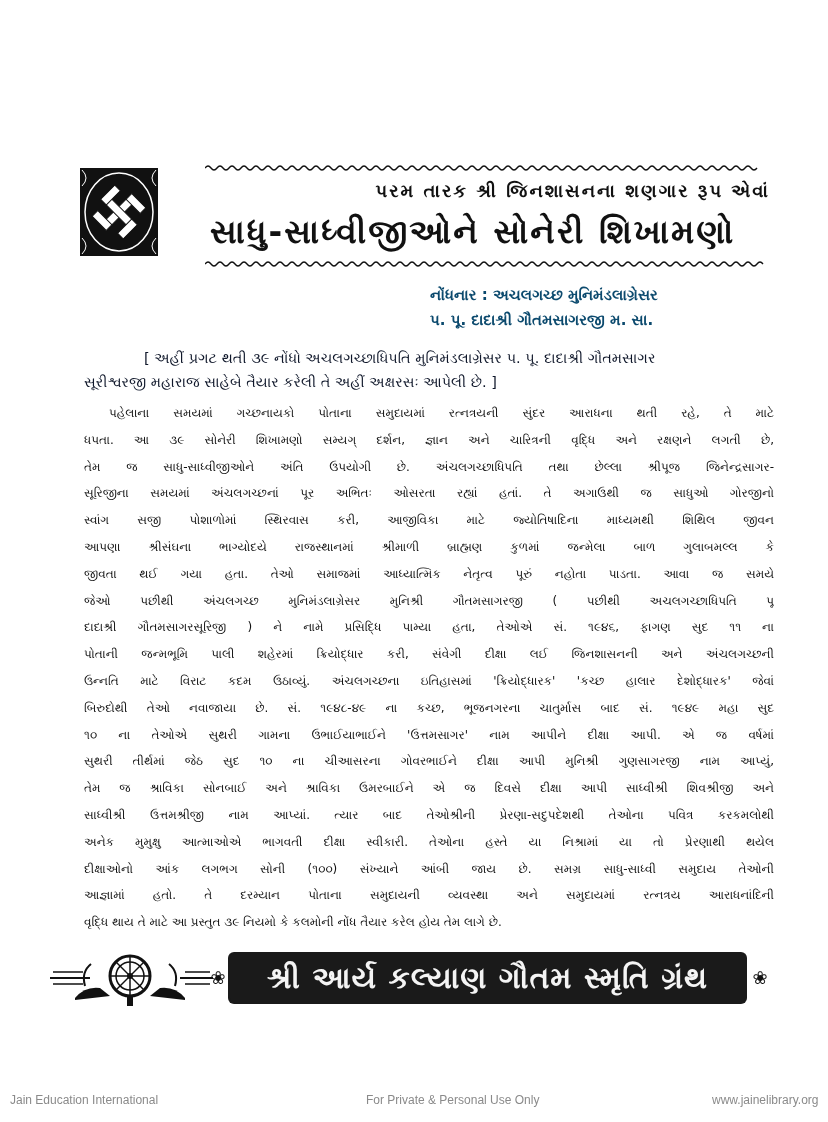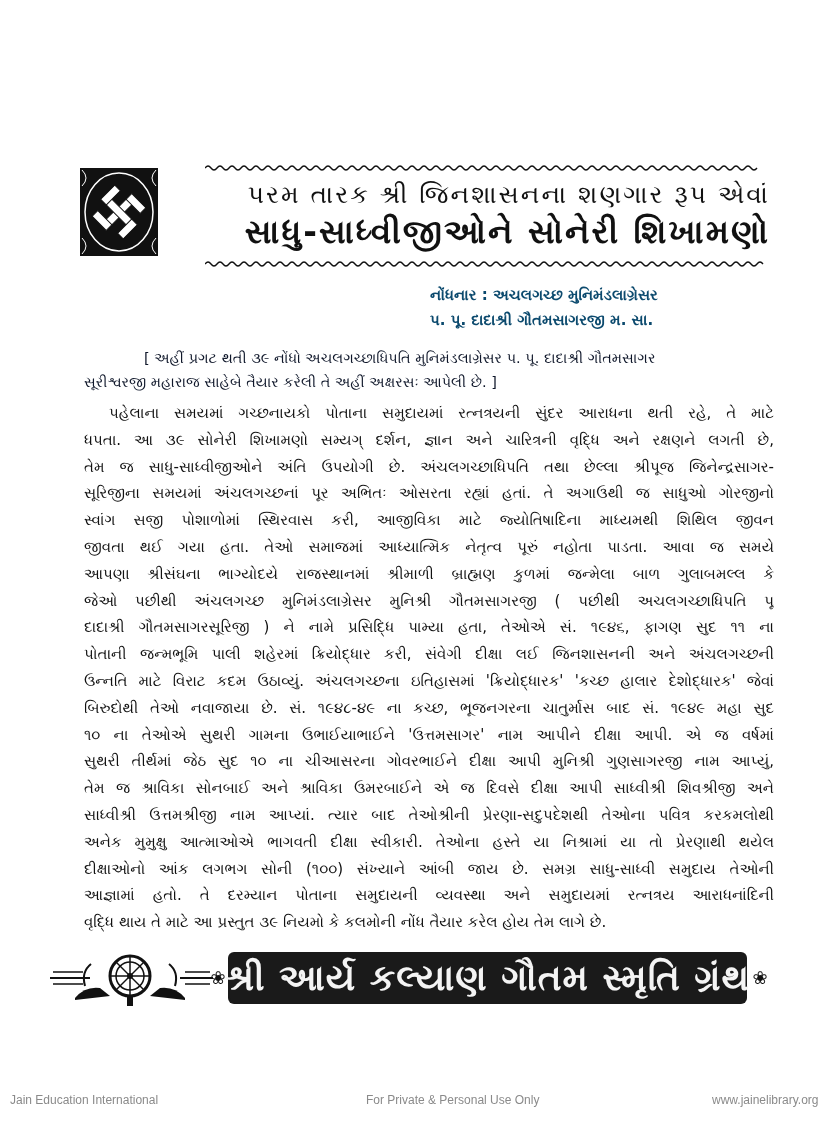--- a/index.html
+++ b/index.html
@@ -14,63 +14,63 @@
       position: absolute; left: 80px; top: 168px; width: 78px; height: 88px;
       background: #111; display: flex; align-items: center; justify-content: center;
     }
     .emblem svg { width: 78px; height: 88px; display: block; }
     .wavy {
       position: absolute; left: 205px; width: 565px; height: 8px;
     }
     .wavy svg { width: 565px; height: 8px; display: block; }
     .title-line1 {
       position: absolute; left: 210px; top: 180px; width: 560px;
-      font-size: 25px; font-weight: normal; letter-spacing: 2px; text-align: right;
+      font-size: 18px; font-weight: bold; letter-spacing: 2px; text-align: right;
       white-space: nowrap; color: #111;
     }
     .title-line2 {
       position: absolute; left: 210px; top: 212px; width: 560px;
-      font-size: 33px; font-weight: bold; letter-spacing: 2px; text-align: right;
+      font-size: 33px; font-weight: bold; letter-spacing: 2px; text-align: left;
       white-space: nowrap; color: #111;
     }
     .byline {
       position: absolute; left: 430px; width: 340px; text-align: left;
       font-size: 15px; font-weight: bold; white-space: nowrap; color: #0c4a6e;
     }
 
     
     .note {
       position: absolute; left: 84px; top: 346px; width: 690px;
       font-size: 14.5px; line-height: 24px; color: #0f172a;
     }
     .note .indent { padding-left: 60px; }
     .para {
       position: absolute; left: 84px; top: 400px; width: 690px;
-      font-size: 15px; line-height: 26.8px; color: #111;
+      font-size: 12px; line-height: 26.8px; color: #111;
     }
     .para .ln { white-space: nowrap; overflow: hidden; text-align: justify; text-align-last: justify; display: block; }
     .para .ln.first { padding-left: 25px; }
     .para .ln.last { text-align-last: left; }
 
     
     .banner {
       position: absolute; left: 45px; top: 948px; width: 740px; height: 60px;
     }
     .banner .chakra {
       position: absolute; left: 0; top: 0; width: 170px; height: 60px;
     }
     .banner .chakra svg { width: 170px; height: 60px; }
     .banner .plate {
       position: absolute; left: 185px; top: 6px; width: 515px; height: 48px;
       background: #1a1a1a; border-radius: 4px;
       display: flex; align-items: center; justify-content: center;
       box-shadow: 0 0 0 2px #1a1a1a;
     }
     .banner .plate span {
-      color: #f4f4f4; font-size: 36px; font-weight: bold; letter-spacing: 1px; white-space: nowrap;
+      color: #f4f4f4; font-size: 30px; font-weight: bold; letter-spacing: 1px; white-space: nowrap;
     }
     .banner .flower {
       position: absolute; width: 20px; height: 40px; top: 10px;
       color: #111; font-size: 18px; line-height: 40px; text-align: center;
     }
 
     
     .foot {
       position: absolute; top: 1093px; font-family: "Liberation Sans", sans-serif;
       font-size: 12px; color: #8a8a8a; white-space: nowrap;
@@ -118,22 +118,22 @@
     <div class="indent">[ અહીં પ્રગટ થતી ૩૯ નોંધો અચલગચ્છાધિપતિ મુનિમંડલાગ્રેસર પ. પૂ. દાદાશ્રી ગૌતમસાગર</div>
     <div>સૂરીશ્વરજી મહારાજ સાહેબે તૈયાર કરેલી તે અહીં અક્ષરસઃ આપેલી છે. ]</div>
   </div>
 
   <div class="para">
     <span class="ln first">પહેલાના સમયમાં ગચ્છનાયકો પોતાના સમુદાયમાં રત્નત્રયની સુંદર આરાધના થતી રહે, તે માટે</span>
     <span class="ln">ધપતા. આ ૩૯ સોનેરી શિખામણો સમ્યગ્ દર્શન, જ્ઞાન અને ચારિત્રની વૃદ્ધિ અને રક્ષણને લગતી છે,</span>
     <span class="ln">તેમ જ સાધુ-સાધ્વીજીઓને અંતિ ઉપયોગી છે. અંચલગચ્છાધિપતિ તથા છેલ્લા શ્રીપૂજ જિનેન્દ્રસાગર-</span>
     <span class="ln">સૂરિજીના સમયમાં અંચલગચ્છનાં પૂર અભિતઃ ઓસરતા રહ્યાં હતાં. તે અગાઉથી જ સાધુઓ ગોરજીનો</span>
     <span class="ln">સ્વાંગ સજી પોશાળોમાં સ્થિરવાસ કરી, આજીવિકા માટે જ્યોતિષાદિના માધ્યમથી શિથિલ જીવન</span>
+    <span class="ln">આપણા શ્રીસંઘના ભાગ્યોદયે રાજસ્થાનમાં શ્રીમાળી બ્રાહ્મણ કુળમાં જન્મેલા બાળ ગુલાબમલ્લ કે</span>
     <span class="ln">જીવતા થઈ ગયા હતા. તેઓ સમાજમાં આધ્યાત્મિક નેતૃત્વ પૂરું નહોતા પાડતા. આવા જ સમયે</span>
-    <span class="ln">આપણા શ્રીસંઘના ભાગ્યોદયે રાજસ્થાનમાં શ્રીમાળી બ્રાહ્મણ કુળમાં જન્મેલા બાળ ગુલાબમલ્લ કે</span>
     <span class="ln">જેઓ પછીથી અંચલગચ્છ મુનિમંડલાગ્રેસર મુનિશ્રી ગૌતમસાગરજી ( પછીથી અચલગચ્છાધિપતિ પૂ</span>
     <span class="ln">દાદાશ્રી ગૌતમસાગરસૂરિજી ) ને નામે પ્રસિદ્ધિ પામ્યા હતા, તેઓએ સં. ૧૯૪૬, ફાગણ સુદ ૧૧ ના</span>
     <span class="ln">પોતાની જન્મભૂમિ પાલી શહેરમાં ક્રિયોદ્ધાર કરી, સંવેગી દીક્ષા લઈ જિનશાસનની અને અંચલગચ્છની</span>
     <span class="ln">ઉન્નતિ માટે વિરાટ કદમ ઉઠાવ્યું. અંચલગચ્છના ઇતિહાસમાં 'ક્રિયોદ્ધારક' 'કચ્છ હાલાર દેશોદ્ધારક' જેવાં</span>
     <span class="ln">બિરુદોથી તેઓ નવાજાયા છે. સં. ૧૯૪૮-૪૯ ના કચ્છ, ભૂજનગરના ચાતુર્માસ બાદ સં. ૧૯૪૯ મહા સુદ</span>
     <span class="ln">૧૦ ના તેઓએ સુથરી ગામના ઉભાઈયાભાઈને 'ઉત્તમસાગર' નામ આપીને દીક્ષા આપી. એ જ વર્ષમાં</span>
     <span class="ln">સુથરી તીર્થમાં જેઠ સુદ ૧૦ ના ચીઆસરના ગોવરભાઈને દીક્ષા આપી મુનિશ્રી ગુણસાગરજી નામ આપ્યું,</span>
     <span class="ln">તેમ જ શ્રાવિકા સોનબાઈ અને શ્રાવિકા ઉમરબાઈને એ જ દિવસે દીક્ષા આપી સાધ્વીશ્રી શિવશ્રીજી અને</span>
     <span class="ln">સાધ્વીશ્રી ઉત્તમશ્રીજી નામ આપ્યાં. ત્યાર બાદ તેઓશ્રીની પ્રેરણા-સદુપદેશથી તેઓના પવિત્ર કરકમલોથી</span>
     <span class="ln">અનેક મુમુક્ષુ આત્માઓએ ભાગવતી દીક્ષા સ્વીકારી. તેઓના હસ્તે યા નિશ્રામાં યા તો પ્રેરણાથી થયેલ</span>

